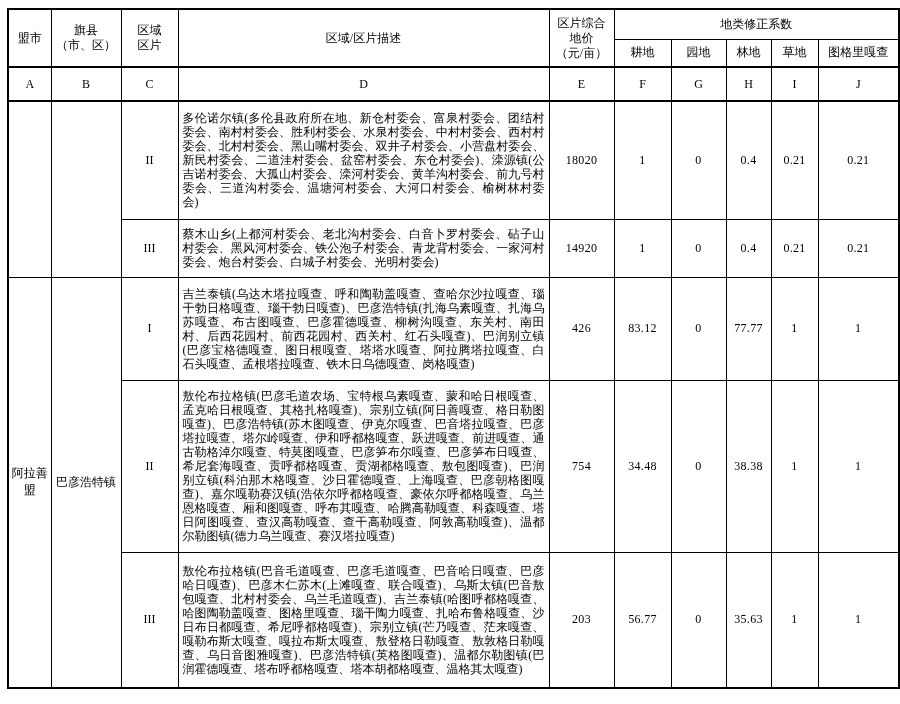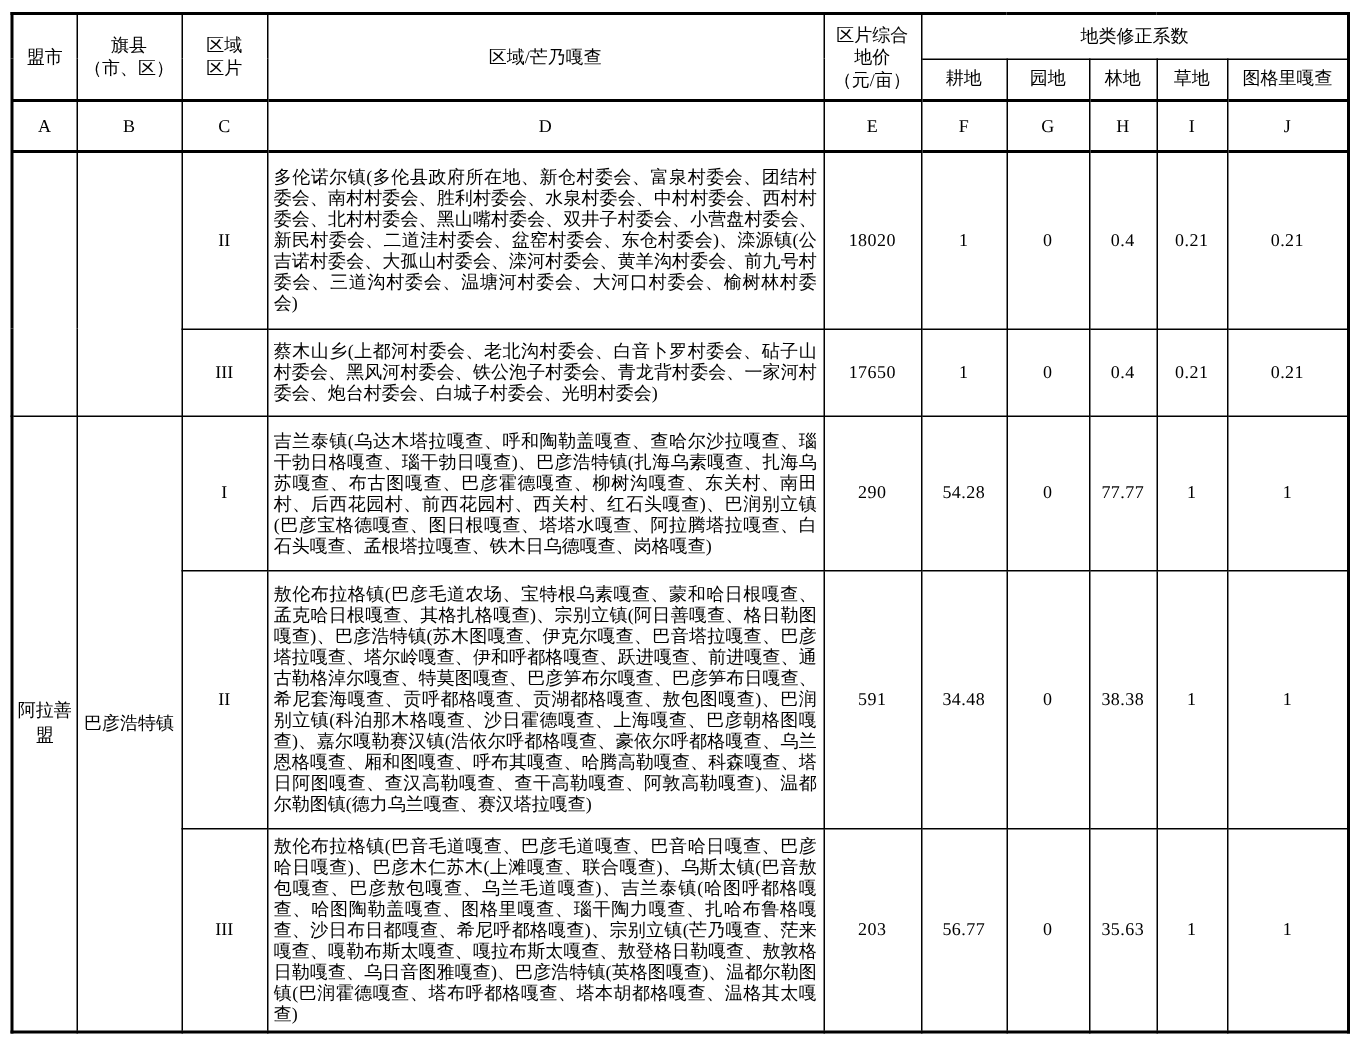--- a/index.html
+++ b/index.html
@@ -73,21 +73,21 @@
     <col style="width:81px">
   </colgroup>
   <tbody>
 
     <tr class="r-h1">
       <th class="hdr" rowspan="2">盟市</th>
       <th class="hdr" rowspan="2">旗县
 （市、区）</th>
       <th class="hdr" rowspan="2">区域
 区片</th>
-      <th class="hdr" rowspan="2">区域/芒乃嘎查</th>
+      <th class="hdr" rowspan="2">区域/区片描述</th>
       <th class="hdr" rowspan="2">区片综合
 地价
 （元/亩）</th>
       <th colspan="5">地类修正系数</th>
     </tr>
 
     <tr class="r-h2">
       <th>耕地</th>
       <th>园地</th>
       <th>林地</th>
@@ -117,55 +117,55 @@
       <td class="num">1</td>
       <td class="num">0</td>
       <td class="num">0.4</td>
       <td class="num">0.21</td>
       <td class="num">0.21</td>
     </tr>
 
     <tr class="r2">
       <td>III</td>
       <td class="desc">蔡木山乡(上都河村委会、老北沟村委会、白音卜罗村委会、砧子山村委会、黑风河村委会、铁公泡子村委会、青龙背村委会、一家河村委会、炮台村委会、白城子村委会、光明村委会)</td>
-      <td class="num">17650</td>
+      <td class="num">14920</td>
       <td class="num">1</td>
       <td class="num">0</td>
       <td class="num">0.4</td>
       <td class="num">0.21</td>
       <td class="num">0.21</td>
     </tr>
 
     <tr class="r3">
       <td rowspan="3">阿拉善盟</td>
       <td rowspan="3">巴彦浩特镇</td>
       <td>I</td>
       <td class="desc">吉兰泰镇(乌达木塔拉嘎查、呼和陶勒盖嘎查、查哈尔沙拉嘎查、瑙干勃日格嘎查、瑙干勃日嘎查)、巴彦浩特镇(扎海乌素嘎查、扎海乌苏嘎查、布古图嘎查、巴彦霍德嘎查、柳树沟嘎查、东关村、南田村、后西花园村、前西花园村、西关村、红石头嘎查)、巴润别立镇(巴彦宝格德嘎查、图日根嘎查、塔塔水嘎查、阿拉腾塔拉嘎查、白石头嘎查、孟根塔拉嘎查、铁木日乌德嘎查、岗格嘎查)</td>
-      <td class="num">290</td>
-      <td class="num">54.28</td>
+      <td class="num">426</td>
+      <td class="num">83.12</td>
       <td class="num">0</td>
       <td class="num">77.77</td>
       <td class="num">1</td>
       <td class="num">1</td>
     </tr>
 
     <tr class="r4">
       <td>II</td>
       <td class="desc">敖伦布拉格镇(巴彦毛道农场、宝特根乌素嘎查、蒙和哈日根嘎查、孟克哈日根嘎查、其格扎格嘎查)、宗别立镇(阿日善嘎查、格日勒图嘎查)、巴彦浩特镇(苏木图嘎查、伊克尔嘎查、巴音塔拉嘎查、巴彦塔拉嘎查、塔尔岭嘎查、伊和呼都格嘎查、跃进嘎查、前进嘎查、通古勒格淖尔嘎查、特莫图嘎查、巴彦笋布尔嘎查、巴彦笋布日嘎查、希尼套海嘎查、贡呼都格嘎查、贡湖都格嘎查、敖包图嘎查)、巴润别立镇(科泊那木格嘎查、沙日霍德嘎查、上海嘎查、巴彦朝格图嘎查)、嘉尔嘎勒赛汉镇(浩依尔呼都格嘎查、豪依尔呼都格嘎查、乌兰恩格嘎查、厢和图嘎查、呼布其嘎查、哈腾高勒嘎查、科森嘎查、塔日阿图嘎查、查汉高勒嘎查、查干高勒嘎查、阿敦高勒嘎查)、温都尔勒图镇(德力乌兰嘎查、赛汉塔拉嘎查)</td>
-      <td class="num">591</td>
+      <td class="num">754</td>
       <td class="num">34.48</td>
       <td class="num">0</td>
       <td class="num">38.38</td>
       <td class="num">1</td>
       <td class="num">1</td>
     </tr>
 
     <tr class="r5">
       <td>III</td>
-      <td class="desc">敖伦布拉格镇(巴音毛道嘎查、巴彦毛道嘎查、巴音哈日嘎查、巴彦哈日嘎查)、巴彦木仁苏木(上滩嘎查、联合嘎查)、乌斯太镇(巴音敖包嘎查、巴彦敖包嘎查、乌兰毛道嘎查)、吉兰泰镇(哈图呼都格嘎查、哈图陶勒盖嘎查、图格里嘎查、瑙干陶力嘎查、扎哈布鲁格嘎查、沙日布日都嘎查、希尼呼都格嘎查)、宗别立镇(芒乃嘎查、茫来嘎查、嘎勒布斯太嘎查、嘎拉布斯太嘎查、敖登格日勒嘎查、敖敦格日勒嘎查、乌日音图雅嘎查)、巴彦浩特镇(英格图嘎查)、温都尔勒图镇(巴润霍德嘎查、塔布呼都格嘎查、塔本胡都格嘎查、温格其太嘎查)</td>
+      <td class="desc">敖伦布拉格镇(巴音毛道嘎查、巴彦毛道嘎查、巴音哈日嘎查、巴彦哈日嘎查)、巴彦木仁苏木(上滩嘎查、联合嘎查)、乌斯太镇(巴音敖包嘎查、北村村委会、乌兰毛道嘎查)、吉兰泰镇(哈图呼都格嘎查、哈图陶勒盖嘎查、图格里嘎查、瑙干陶力嘎查、扎哈布鲁格嘎查、沙日布日都嘎查、希尼呼都格嘎查)、宗别立镇(芒乃嘎查、茫来嘎查、嘎勒布斯太嘎查、嘎拉布斯太嘎查、敖登格日勒嘎查、敖敦格日勒嘎查、乌日音图雅嘎查)、巴彦浩特镇(英格图嘎查)、温都尔勒图镇(巴润霍德嘎查、塔布呼都格嘎查、塔本胡都格嘎查、温格其太嘎查)</td>
       <td class="num">203</td>
       <td class="num">56.77</td>
       <td class="num">0</td>
       <td class="num">35.63</td>
       <td class="num">1</td>
       <td class="num">1</td>
     </tr>
   </tbody>
 </table>
 

